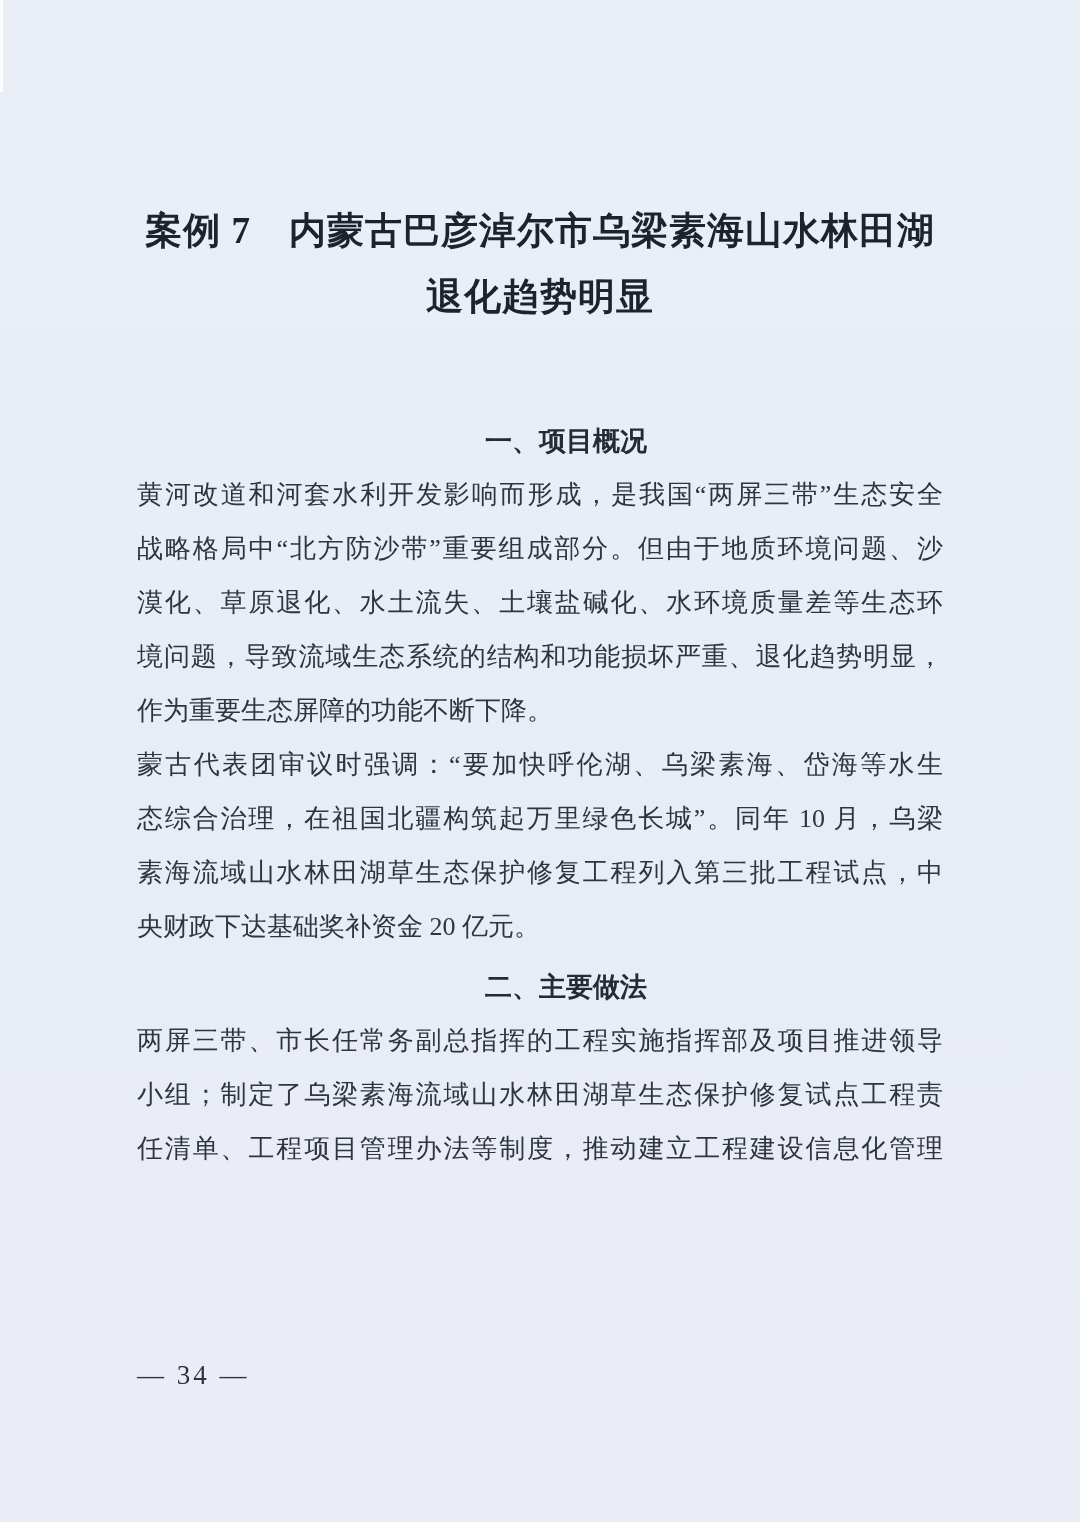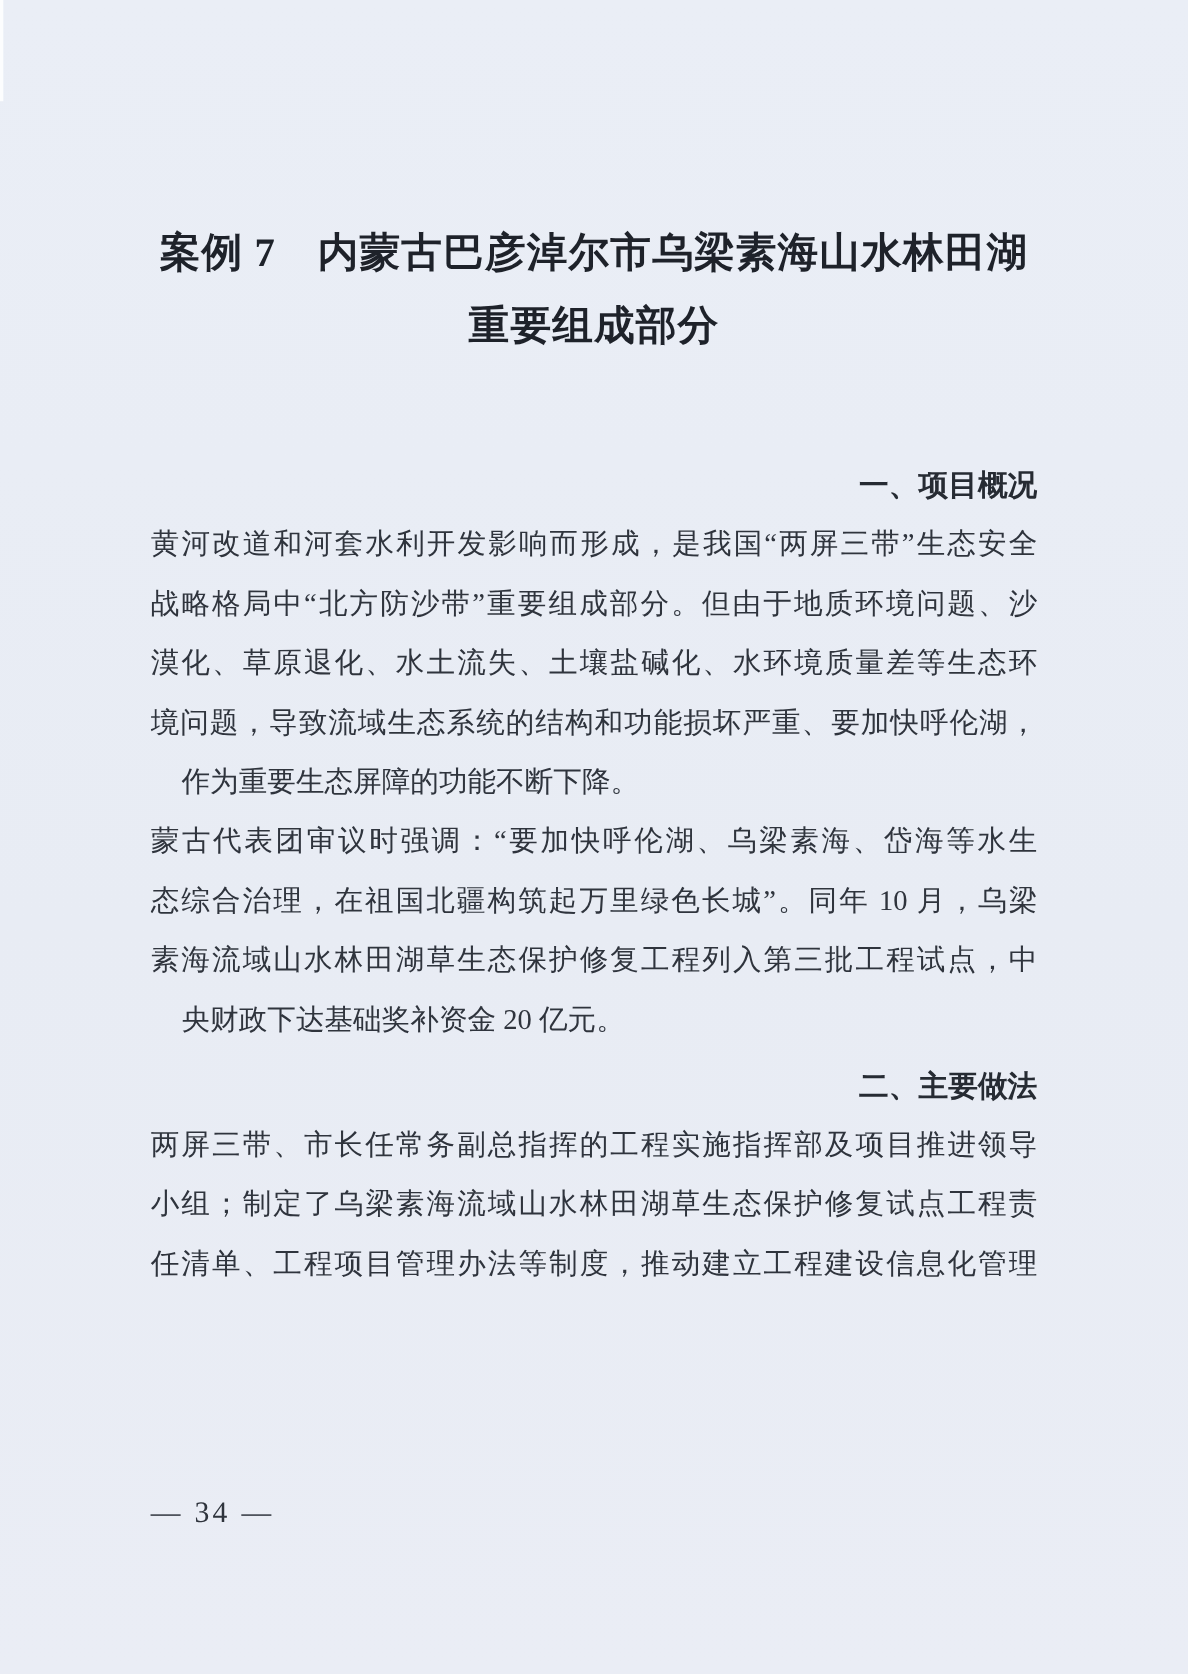--- a/index.html
+++ b/index.html
@@ -39,27 +39,26 @@
     text-align:justify;
     text-align-last:justify;
   }
   .first-line{
     text-indent:52px;
     margin-top:8px;
   }
   .last-line{
     text-align:right;
     text-align-last:left;
-    margin-left:28px;
   }
   .heading{
     font-weight:bold;
     color:#262b33;
     text-indent:52px;
-    text-align:right;
+    text-align:center;
     font-size:27px;
   }
   .heading-2{
     margin-top:6px;
   }
   .page-footer{
     position:absolute;
     left:137px;
     top:1360px;
     font-size:27px;
@@ -70,31 +69,31 @@
 </head>
 <body>
 
 <div class="page">
   <div class="scan-artifact"></div>
 
   <div class="content">
 
     <div class="title">
       <div class="title-line">案例 7　内蒙古巴彦淖尔市乌梁素海山水林田湖</div>
-      <div class="title-line">重要组成部分</div>
+      <div class="title-line">退化趋势明显</div>
     </div>
 
     <div class="body-block">
 
       <div class="line heading heading-1">一、项目概况</div>
 
       <div class="line fill">黄河改道和河套水利开发影响而形成，是我国“两屏三带”生态安全</div>
       <div class="line fill">战略格局中“北方防沙带”重要组成部分。但由于地质环境问题、沙</div>
       <div class="line fill">漠化、草原退化、水土流失、土壤盐碱化、水环境质量差等生态环</div>
-      <div class="line fill">境问题，导致流域生态系统的结构和功能损坏严重、要加快呼伦湖，</div>
+      <div class="line fill">境问题，导致流域生态系统的结构和功能损坏严重、退化趋势明显，</div>
       <div class="line last-line">作为重要生态屏障的功能不断下降。</div>
 
       <div class="line fill">蒙古代表团审议时强调：“要加快呼伦湖、乌梁素海、岱海等水生</div>
       <div class="line fill">态综合治理，在祖国北疆构筑起万里绿色长城”。同年 10 月，乌梁</div>
       <div class="line fill">素海流域山水林田湖草生态保护修复工程列入第三批工程试点，中</div>
       <div class="line last-line">央财政下达基础奖补资金 20 亿元。</div>
 
       <div class="line heading heading-2">二、主要做法</div>
 
       <div class="line fill">两屏三带、市长任常务副总指挥的工程实施指挥部及项目推进领导</div>

